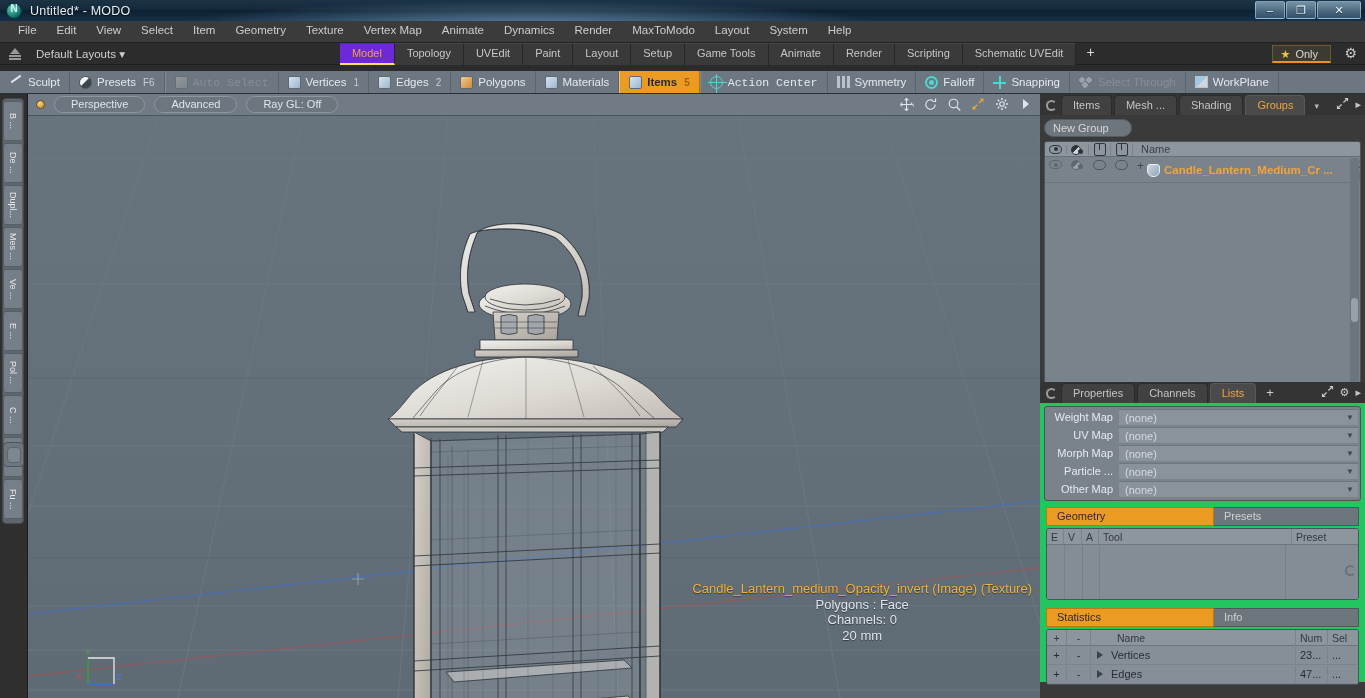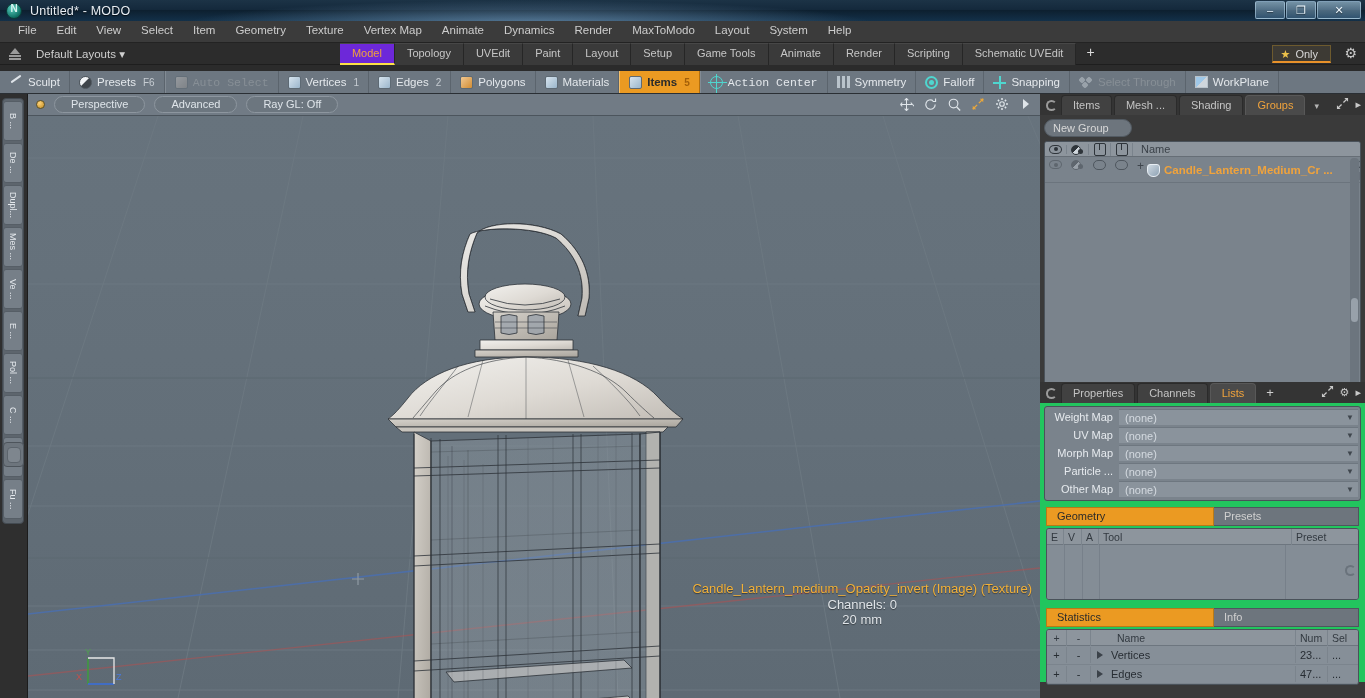--- a/index.html
+++ b/index.html
@@ -698,20 +698,21 @@
 
         <g stroke="#4c535a" stroke-width="0.45" fill="none" opacity=".65">
           <path d="M420 340 L420 616 M436 344 L436 610 M455 348 L455 604"></path>
           <path d="M500 322 L500 644 M525 320 L525 642 M570 318 L570 638 M588 317 L588 636"></path>
         </g>
       </svg>
     </div>
 
     <div class="vp-info">
       <div class="tex">Candle_Lantern_medium_Opacity_invert (Image) (Texture)</div>
+      <div>Polygons : Face</div>
       <div>Channels: 0</div>
       <div>20 mm</div>
     </div>
 
     <div class="axis-gizmo">
       <svg width="56" height="46" viewBox="0 0 56 46">
         <path d="M14 38 L14 12" stroke="#3f9a3f" stroke-width="1.6"></path>
         <path d="M14 38 L40 38" stroke="#3a6fd8" stroke-width="1.6"></path>
         <path d="M14 12 L40 12 L40 38" stroke="#e8e8e8" stroke-width="1.3" fill="none"></path>
         <text x="2" y="34" font-size="9" fill="#c0504d" font-family="Liberation Sans, sans-serif">X</text>

